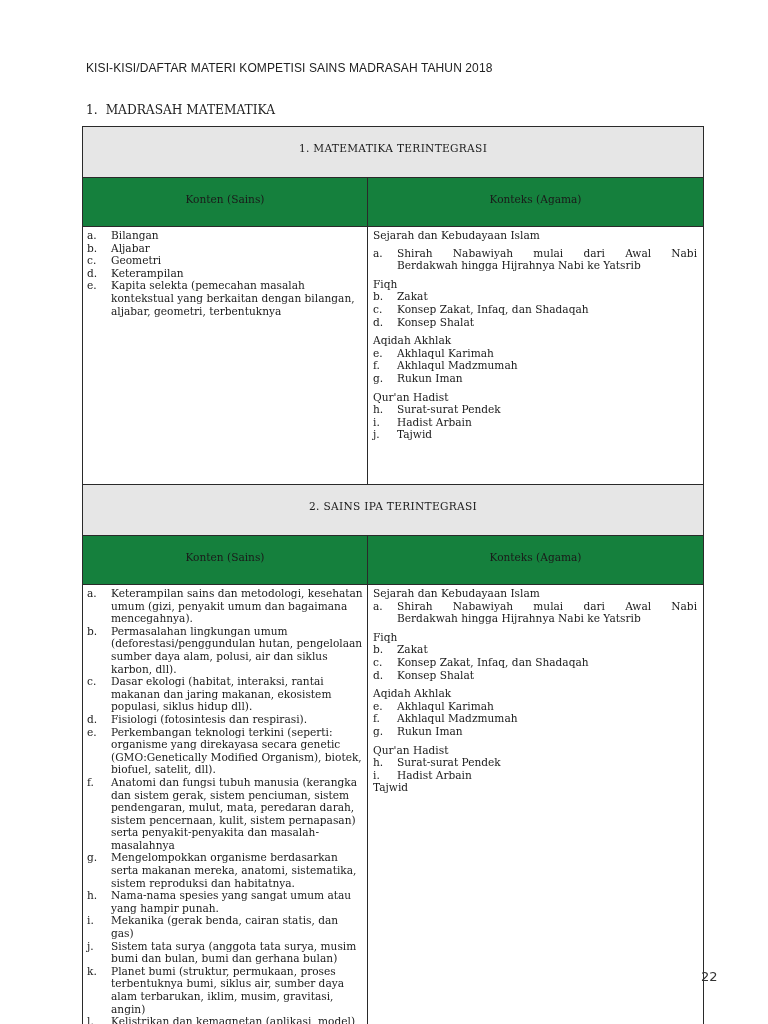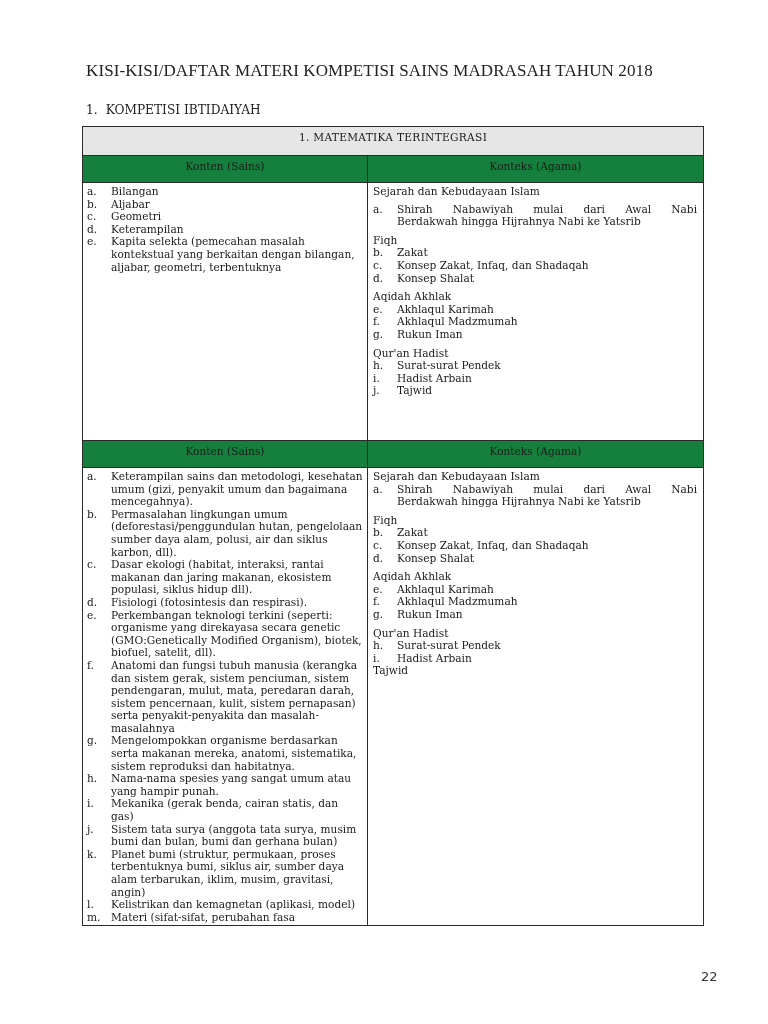--- a/index.html
+++ b/index.html
@@ -1,34 +1,34 @@
 <!DOCTYPE html>
 <html><head>
   <meta charset="utf-8">
   <style>
     html, body { margin: 0; padding: 0; }
     body {
       width: 768px; height: 1024px; background: #ffffff; position: relative; overflow: hidden;
       font-family: "DejaVu Serif", "Liberation Serif", serif; color: #1a1a1a;
     }
     .doc-title {
-      position: absolute; left: 86px; top: 61px; font-size: 17px; letter-spacing: 0.1px;
-      font-family: Liberation Serif, serif; color: #222;
+      position: absolute; left: 86px; top: 61px; font-size: 12px; letter-spacing: 0.1px;
+      font-family: Liberation Sans, sans-serif; color: #222;
     }
     .section-title {
       position: absolute; left: 86px; top: 103px; font-size: 12.2px; color: #222;
     }
     .section-title .num { margin-right: 8px; }
     table.kisi {
       position: absolute; left: 82px; top: 126px; width: 621px;
       border-collapse: collapse; table-layout: fixed;
       font-size: 10.6px; line-height: 12.6px;
     }
     table.kisi td {
-      border: 1.3px solid #2a2a2a; vertical-align: top; padding: 4px;
+      border: 1.3px solid #2a2a2a; vertical-align: top; padding: 15px;
     }
     .subject-row td {
       background: #e6e6e6; text-align: center; height: 20px; vertical-align: middle;
       font-size: 10.6px; letter-spacing: 0.3px;
     }
     .head-row td {
       background: #15803d; text-align: center; height: 18px; vertical-align: middle;
     }
     .col-left { width: 285px; }
     .col-right { width: 336px; }
@@ -45,21 +45,21 @@
       position: absolute; left: 679px; top: 969px; font-family: "DejaVu Sans", sans-serif;
       font-size: 13px; color: #333; margin-left: 22px;
     }
   </style>
 </head>
 <body>
 
 <div class="doc-title">KISI-KISI/DAFTAR MATERI KOMPETISI SAINS MADRASAH TAHUN 2018</div>
 
 <div class="section-title">
-  <span class="num">1.</span><span>KOMPETISI IBTIDAIYAH</span>
+  <span class="num">1.</span><span>MADRASAH MATEMATIKA</span>
 </div>
 
 <table class="kisi">
   <colgroup>
       <col class="col-left">
       <col class="col-right">
     </colgroup>
   <tbody>
 
     <tr class="subject-row">
@@ -144,20 +144,23 @@
               <span class="text">Hadist Arbain</span>
             </div>
           <div class="item">
               <span class="marker">j.</span>
               <span class="text">Tajwid</span>
             </div>
         </div>
       </td>
     </tr>
 
+    <tr class="subject-row">
+      <td colspan="2">2.   SAINS IPA TERINTEGRASI</td>
+    </tr>
     <tr class="head-row">
       <td>Konten (Sains)</td>
       <td>Konteks (Agama)</td>
     </tr>
     <tr>
       <td class="cell-left">
         <div class="item">
             <span class="marker">a.</span>
             <span class="text">Keterampilan sains dan metodologi, kesehatan umum (gizi, penyakit umum dan bagaimana mencegahnya).</span>
           </div>

